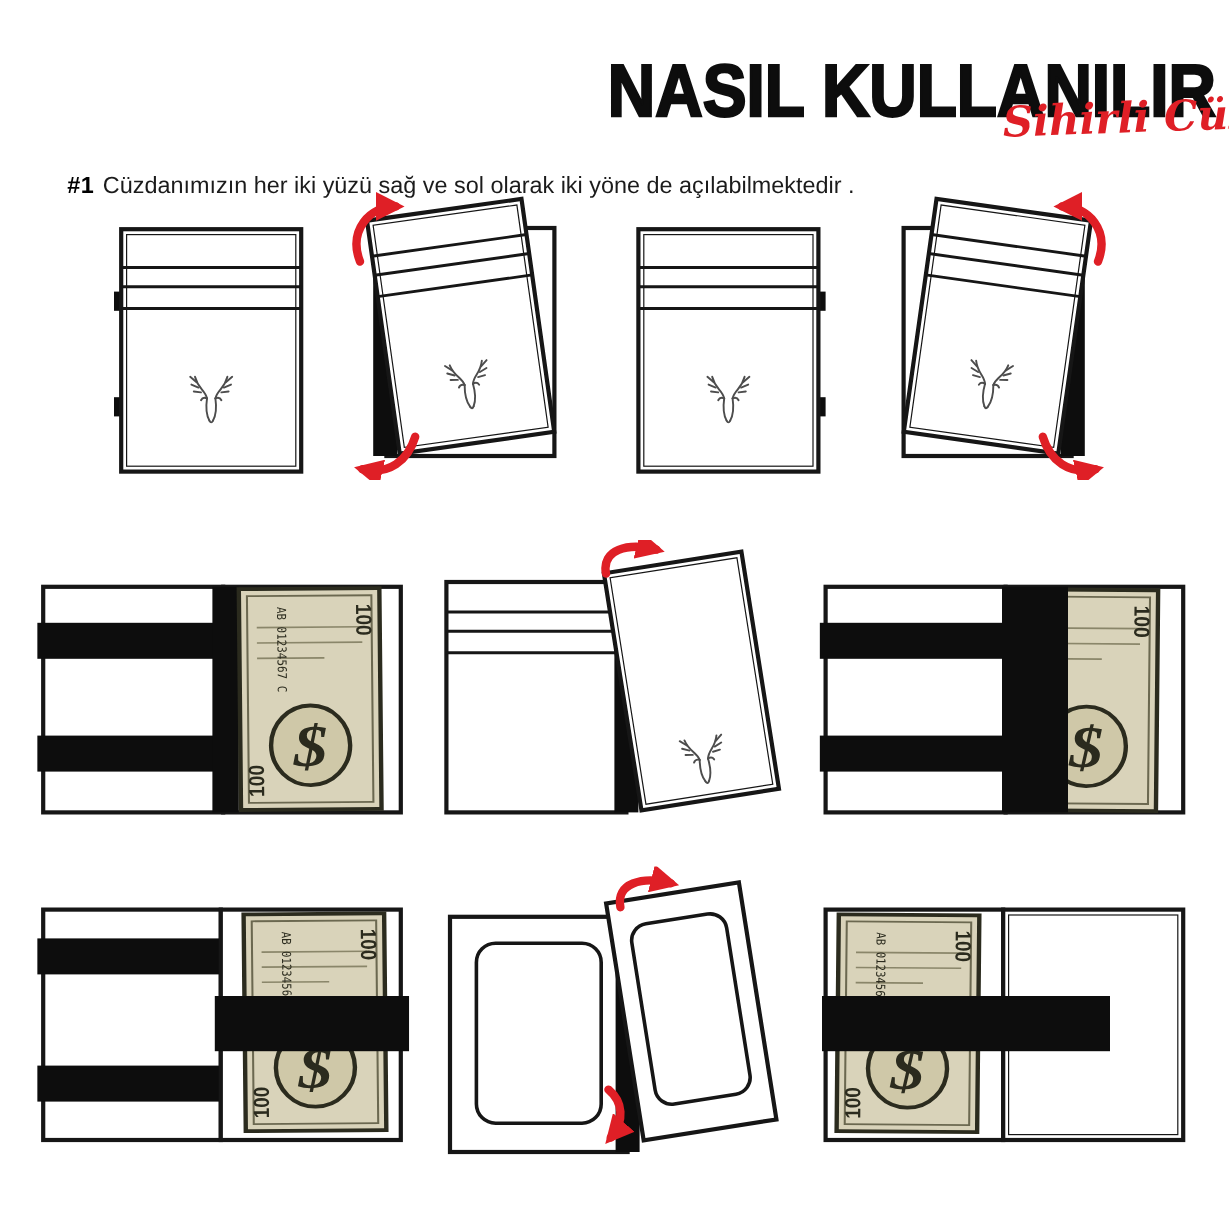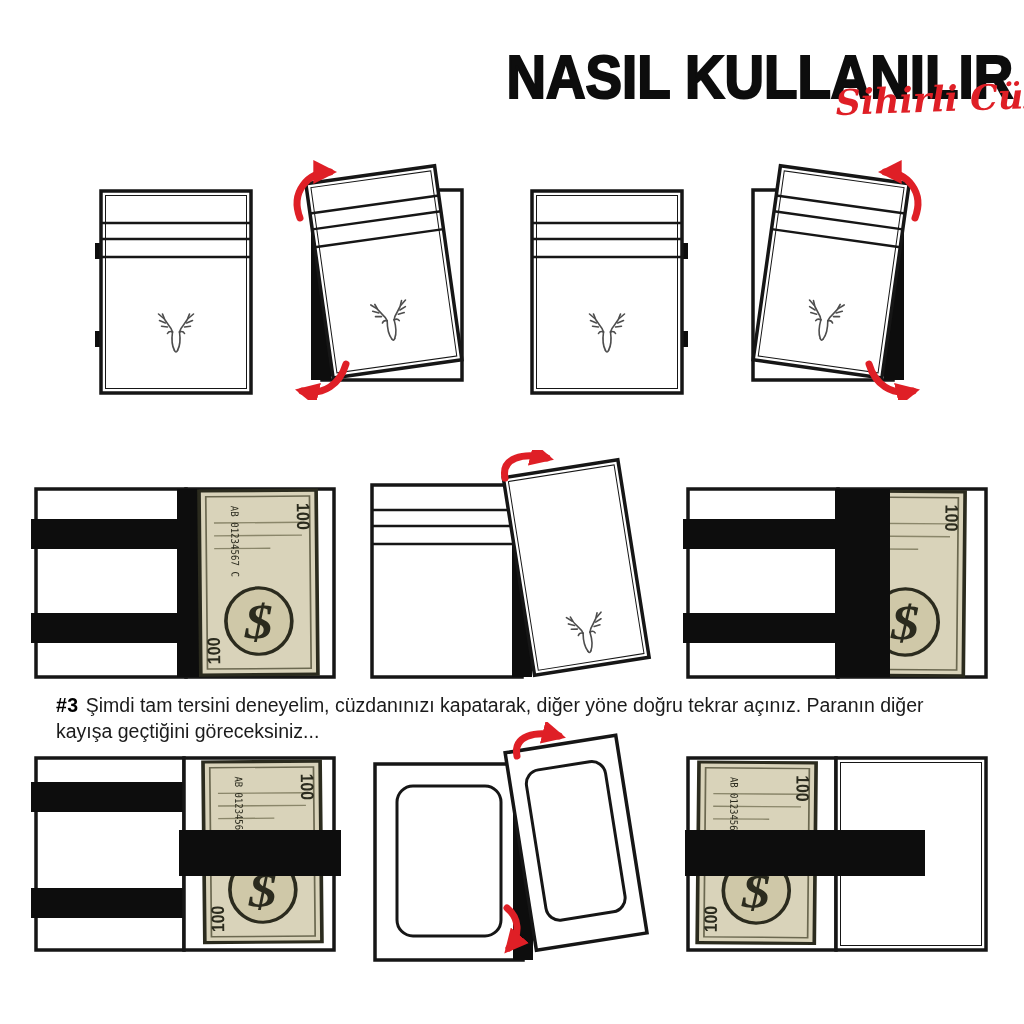--- a/index.html
+++ b/index.html
@@ -56,20 +56,23 @@
   </defs>
 </svg>
 
 <div class="page">
 
   <div class="header">
     <h1 class="title">NASIL KULLANILIR</h1>
     <div class="subtitle">Sihirli Cüzdan</div>
   </div>
 
+  <p class="step-text" id="t1">
+    <strong>#1</strong><span>Cüzdanımızın her iki yüzü sağ ve sol olarak iki yöne de açılabilmektedir .</span>
+  </p>
 
   <div class="row" id="r1">
 
     <svg class="ill" width="165" height="215" viewBox="0 0 165 215">
       <rect x="2" y="58" width="9" height="16" fill="#0d0d0d"></rect>
       <rect x="2" y="146" width="9" height="16" fill="#0d0d0d"></rect>
       <rect x="8" y="6" width="150" height="202" fill="#fff" stroke="#161616" stroke-width="3.5"></rect>
       <rect x="12.5" y="10.5" width="141" height="193" fill="none" stroke="#161616" stroke-width="1"></rect>
       <path d="M8,38 H158 M8,54 H158 M8,72 H158" stroke="#161616" stroke-width="2.5" fill="none"></path>
       <use href="#deer" transform="translate(83,148)"></use>
@@ -144,23 +147,20 @@
       <rect x="0" y="44" width="155" height="30" fill="#0d0d0d"></rect>
       <rect x="0" y="138" width="155" height="30" fill="#0d0d0d"></rect>
       <rect x="155" y="14" width="148" height="188" fill="#fff" stroke="#161616" stroke-width="3.5"></rect>
       <g transform="translate(165,16) scale(1.22,1.07) rotate(0.5)">
         <use href="#bill"></use>
       </g>
       <rect x="152" y="14" width="55" height="188" fill="#0d0d0d"></rect>
     </svg>
   </div>
 
-  <p class="step-text" id="t3">
-    <strong>#3</strong><span>Şimdi tam tersini deneyelim, cüzdanınızı kapatarak, diğer yöne doğru tekrar açınız. Paranın diğer kayışa geçtiğini göreceksiniz...</span>
-  </p>
 
   <div class="row" id="r3">
 
     <svg class="ill" width="310" height="230" viewBox="0 0 310 230">
       <rect x="5" y="18" width="148" height="192" fill="#fff" stroke="#161616" stroke-width="3.5"></rect>
       <rect x="0" y="42" width="153" height="30" fill="#0d0d0d"></rect>
       <rect x="0" y="148" width="153" height="30" fill="#0d0d0d"></rect>
       <rect x="153" y="18" width="150" height="192" fill="#fff" stroke="#161616" stroke-width="3.5"></rect>
       <g transform="translate(172,22) scale(1.22,1.05) rotate(-0.5)">
         <use href="#bill"></use>

